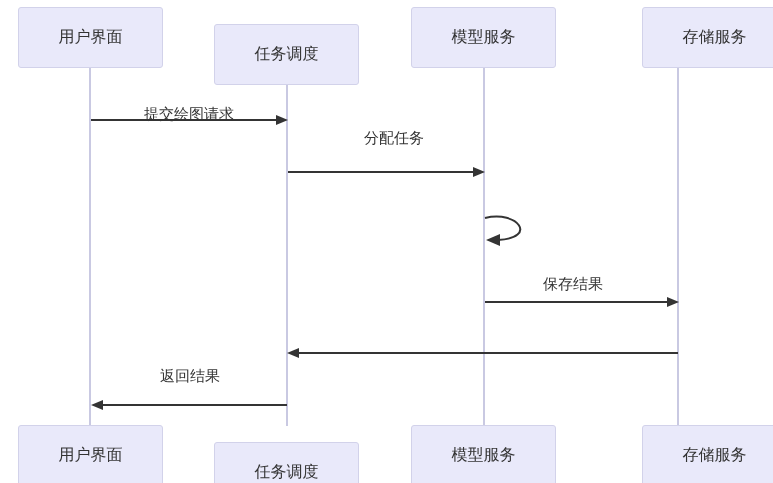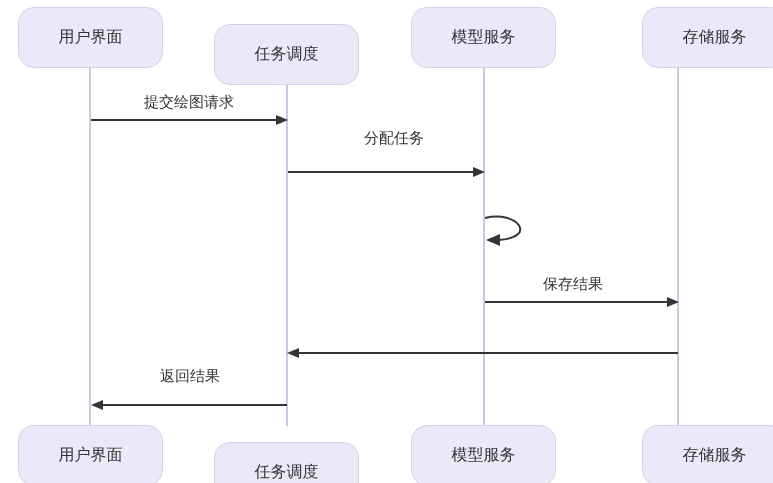--- a/index.html
+++ b/index.html
@@ -5,21 +5,21 @@
   html,body{margin:0;padding:0;background:#ffffff;}
   .stage{
     position:relative;width:773px;height:483px;background:#ffffff;
     overflow:hidden;font-family:"Liberation Sans",sans-serif;color:#333333;
   }
   .lifeline{
     position:absolute;top:68px;height:358px;width:2px;background:#c9c9e2;
   }
   .actor{
     position:absolute;width:145px;height:61px;background:#e9e9fa;
-    border:1px solid #d2d2ea;border-radius:16px;box-sizing:border-box;
+    border:1px solid #d2d2ea;border-radius:3px;box-sizing:border-box;
     display:flex;align-items:center;justify-content:center;
     font-size:16px;color:#333333;
   }
   .actor.top{top:7px;}
   .actor.bottom{top:425px;}
   .a1{left:18px;}  .a2{left:214px;margin-top:17px;}  .a3{left:411px;}  .a4{left:642px;}
   .msg-label{
     position:absolute;height:20px;line-height:20px;text-align:center;
     font-size:15px;color:#333333;white-space:nowrap;
   }
@@ -49,21 +49,21 @@
   <div class="actor top a1">用户界面</div>
   <div class="actor top a2">任务调度</div>
   <div class="actor top a3">模型服务</div>
   <div class="actor top a4">存储服务</div>
 
   <div class="actor bottom a1">用户界面</div>
   <div class="actor bottom a2">任务调度</div>
   <div class="actor bottom a3">模型服务</div>
   <div class="actor bottom a4">存储服务</div>
 
-  <div class="msg-label" style="left:91px;top:92px;width:196px">提交绘图请求</div>
+  <div class="msg-label" style="left:91px;top:104px;width:196px">提交绘图请求</div>
   <div class="msg-line" style="left:91px;top:119px;width:187px"></div>
   <div class="arrow-right" style="left:276px;top:115px"></div>
 
   <div class="msg-label" style="left:288px;top:128px;width:212px">分配任务</div>
   <div class="msg-line" style="left:288px;top:171px;width:186px"></div>
   <div class="arrow-right" style="left:473px;top:167px"></div>
 
   <svg class="self-loop" width="56" height="38" viewBox="0 0 56 38">
     <path d="M1,6 C34,-2 54,26 14,28" fill="none" stroke="#343434" stroke-width="2"></path>
     <polygon points="16,22 2,28 16,34" fill="#343434"></polygon>

